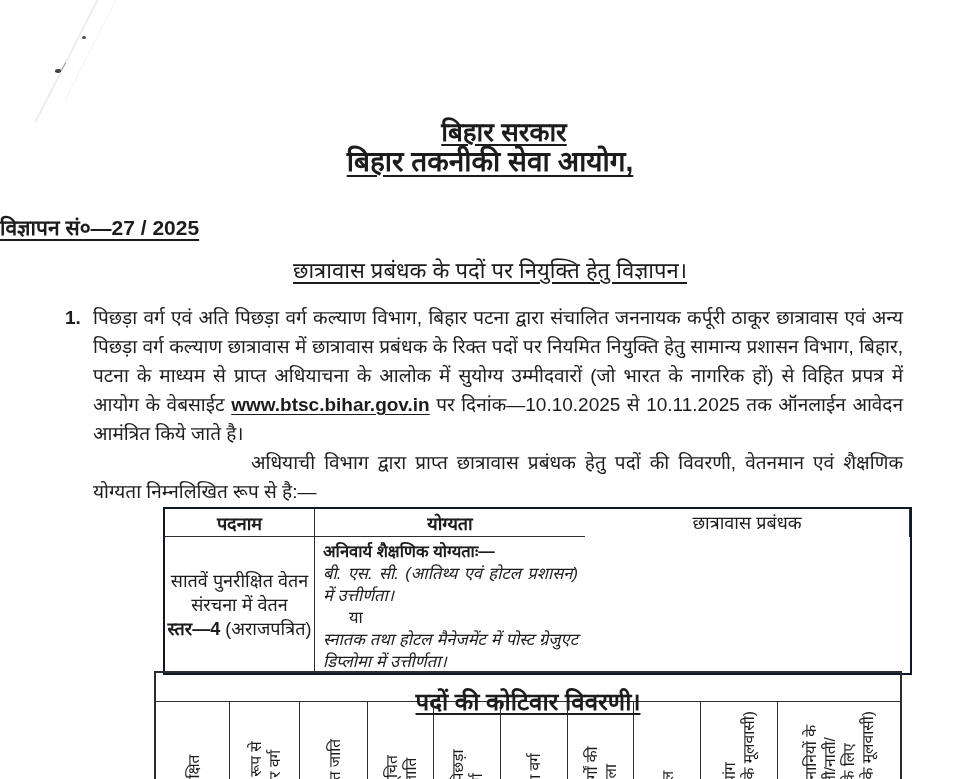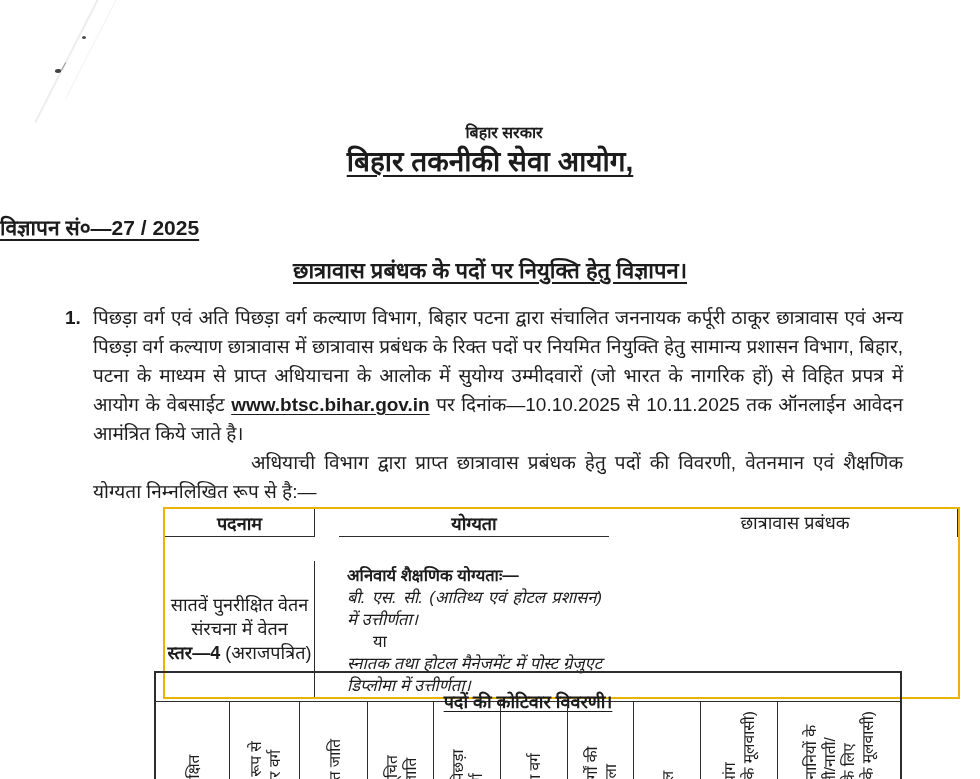--- a/index.html
+++ b/index.html
@@ -34,51 +34,50 @@
   .speck-2 {
     position: absolute; left: 55px; top: 69px;
     width: 6px; height: 4px; background: #434343; border-radius: 60% 40% 50% 50%;
   }
   .speck-3 {
     position: absolute; left: 63px; top: 62px;
     width: 1px; height: 9px; background: #9a9a9a; transform: rotate(30deg);
   }
 
   .letterhead { position: absolute; top: 119px; left: 0; width: 100%; text-align: center; }
-  .lh-govt  { font-size: 16px; font-weight: bold; text-underline-offset: 3px; line-height: 27px; padding-left: 28px; }
+  .lh-govt  { font-size: 26px; font-weight: bold; text-decoration: underline; text-underline-offset: 3px; line-height: 27px; padding-left: 28px; }
   .lh-org   { font-size: 28px; font-weight: bold; text-decoration: underline; text-underline-offset: 4px; line-height: 31px; }
   .lh-addr  { font-size: 15px; font-weight: bold; text-decoration: underline; text-underline-offset: 3px; line-height: 21px; }
 
   .advert-no {
     position: absolute; top: 213px; left: 0; width: 100%; text-align: left;
     font-size: 21px; font-weight: bold; text-decoration: underline; text-underline-offset: 4px;
   }
   .notice-title {
     position: absolute; top: 254px; left: 0; width: 100%; text-align: center;
-    font-size: 22px; font-weight: bold; text-decoration: underline; text-underline-offset: 4px;
+    font-size: 22px; font-weight: normal; text-decoration: underline; text-underline-offset: 4px;
   }
 
   .bodytext {
     position: absolute; top: 303px; left: 65px; width: 838px;
     font-size: 19px; line-height: 29px; text-align: justify;
   }
   .para1 { position: relative; padding-left: 28px; }
   .para1 .num { position: absolute; left: 0; top: 0; font-weight: bold; }
   .website { font-weight: bold; text-decoration: underline; text-underline-offset: 3px; }
   .dates { font-weight: normal; }
   .para2 { padding-left: 28px; text-indent: 158px; text-align: justify; }
 
   
   .table1 {
     position: absolute; left: 163px; top: 507px;
     display: grid;
     grid-template-columns: 150px 270px 325px;
     grid-template-rows: 28px 136px;
-    border: 2px solid #eab308;
-    gap: 24px;
+    border: 2px solid #0f172a;
   }
   .t1-cell { border-right: 1px solid #2d2d2d; border-bottom: 1px solid #2d2d2d; }
   .t1-cell.last-col { border-right: none; }
   .t1-cell.last-row { border-bottom: none; }
   .t1-head { display: flex; align-items: center; justify-content: center; font-weight: bold; font-size: 18px; }
   .t1-center { display: flex; flex-direction: column; align-items: center; justify-content: center; text-align: center; font-size: 18px; line-height: 24px; }
   .t1-qual { padding: 3px 7px 2px 8px; font-size: 16.5px; line-height: 22px; }
   .t1-qual .q-head { font-weight: bold; }
   .t1-qual .q-item { text-align: justify; font-style: italic; }
   .t1-qual .q-or { padding-left: 26px; }
@@ -87,21 +86,21 @@
   .table2 {
     position: absolute; left: 154px; top: 671px;
     display: grid;
     grid-template-columns: 74px 70px 68px 66px 67px 67px 66px 67px 77px 122px;
     grid-template-rows: 29px 160px;
     border: 2px solid #2d2d2d;
   }
   .t2-title {
     grid-column: 1 / -1;
     display: flex; align-items: center; justify-content: center;
-    font-weight: bold; font-size: 18px;
+    font-weight: bold; font-size: 24px;
     text-decoration: underline; text-underline-offset: 3px;
     border-bottom: 1px solid #2d2d2d;
     margin-top: 27px;
   }
   .t2-cell { position: relative; overflow: hidden; border-right: 1px solid #2d2d2d; }
   .t2-cell.last-col { border-right: none; }
   .t2-rot {
     position: absolute; left: 50%; top: 50%;
     transform: translate(-50%, -50%) rotate(-90deg);
     white-space: pre-line;

